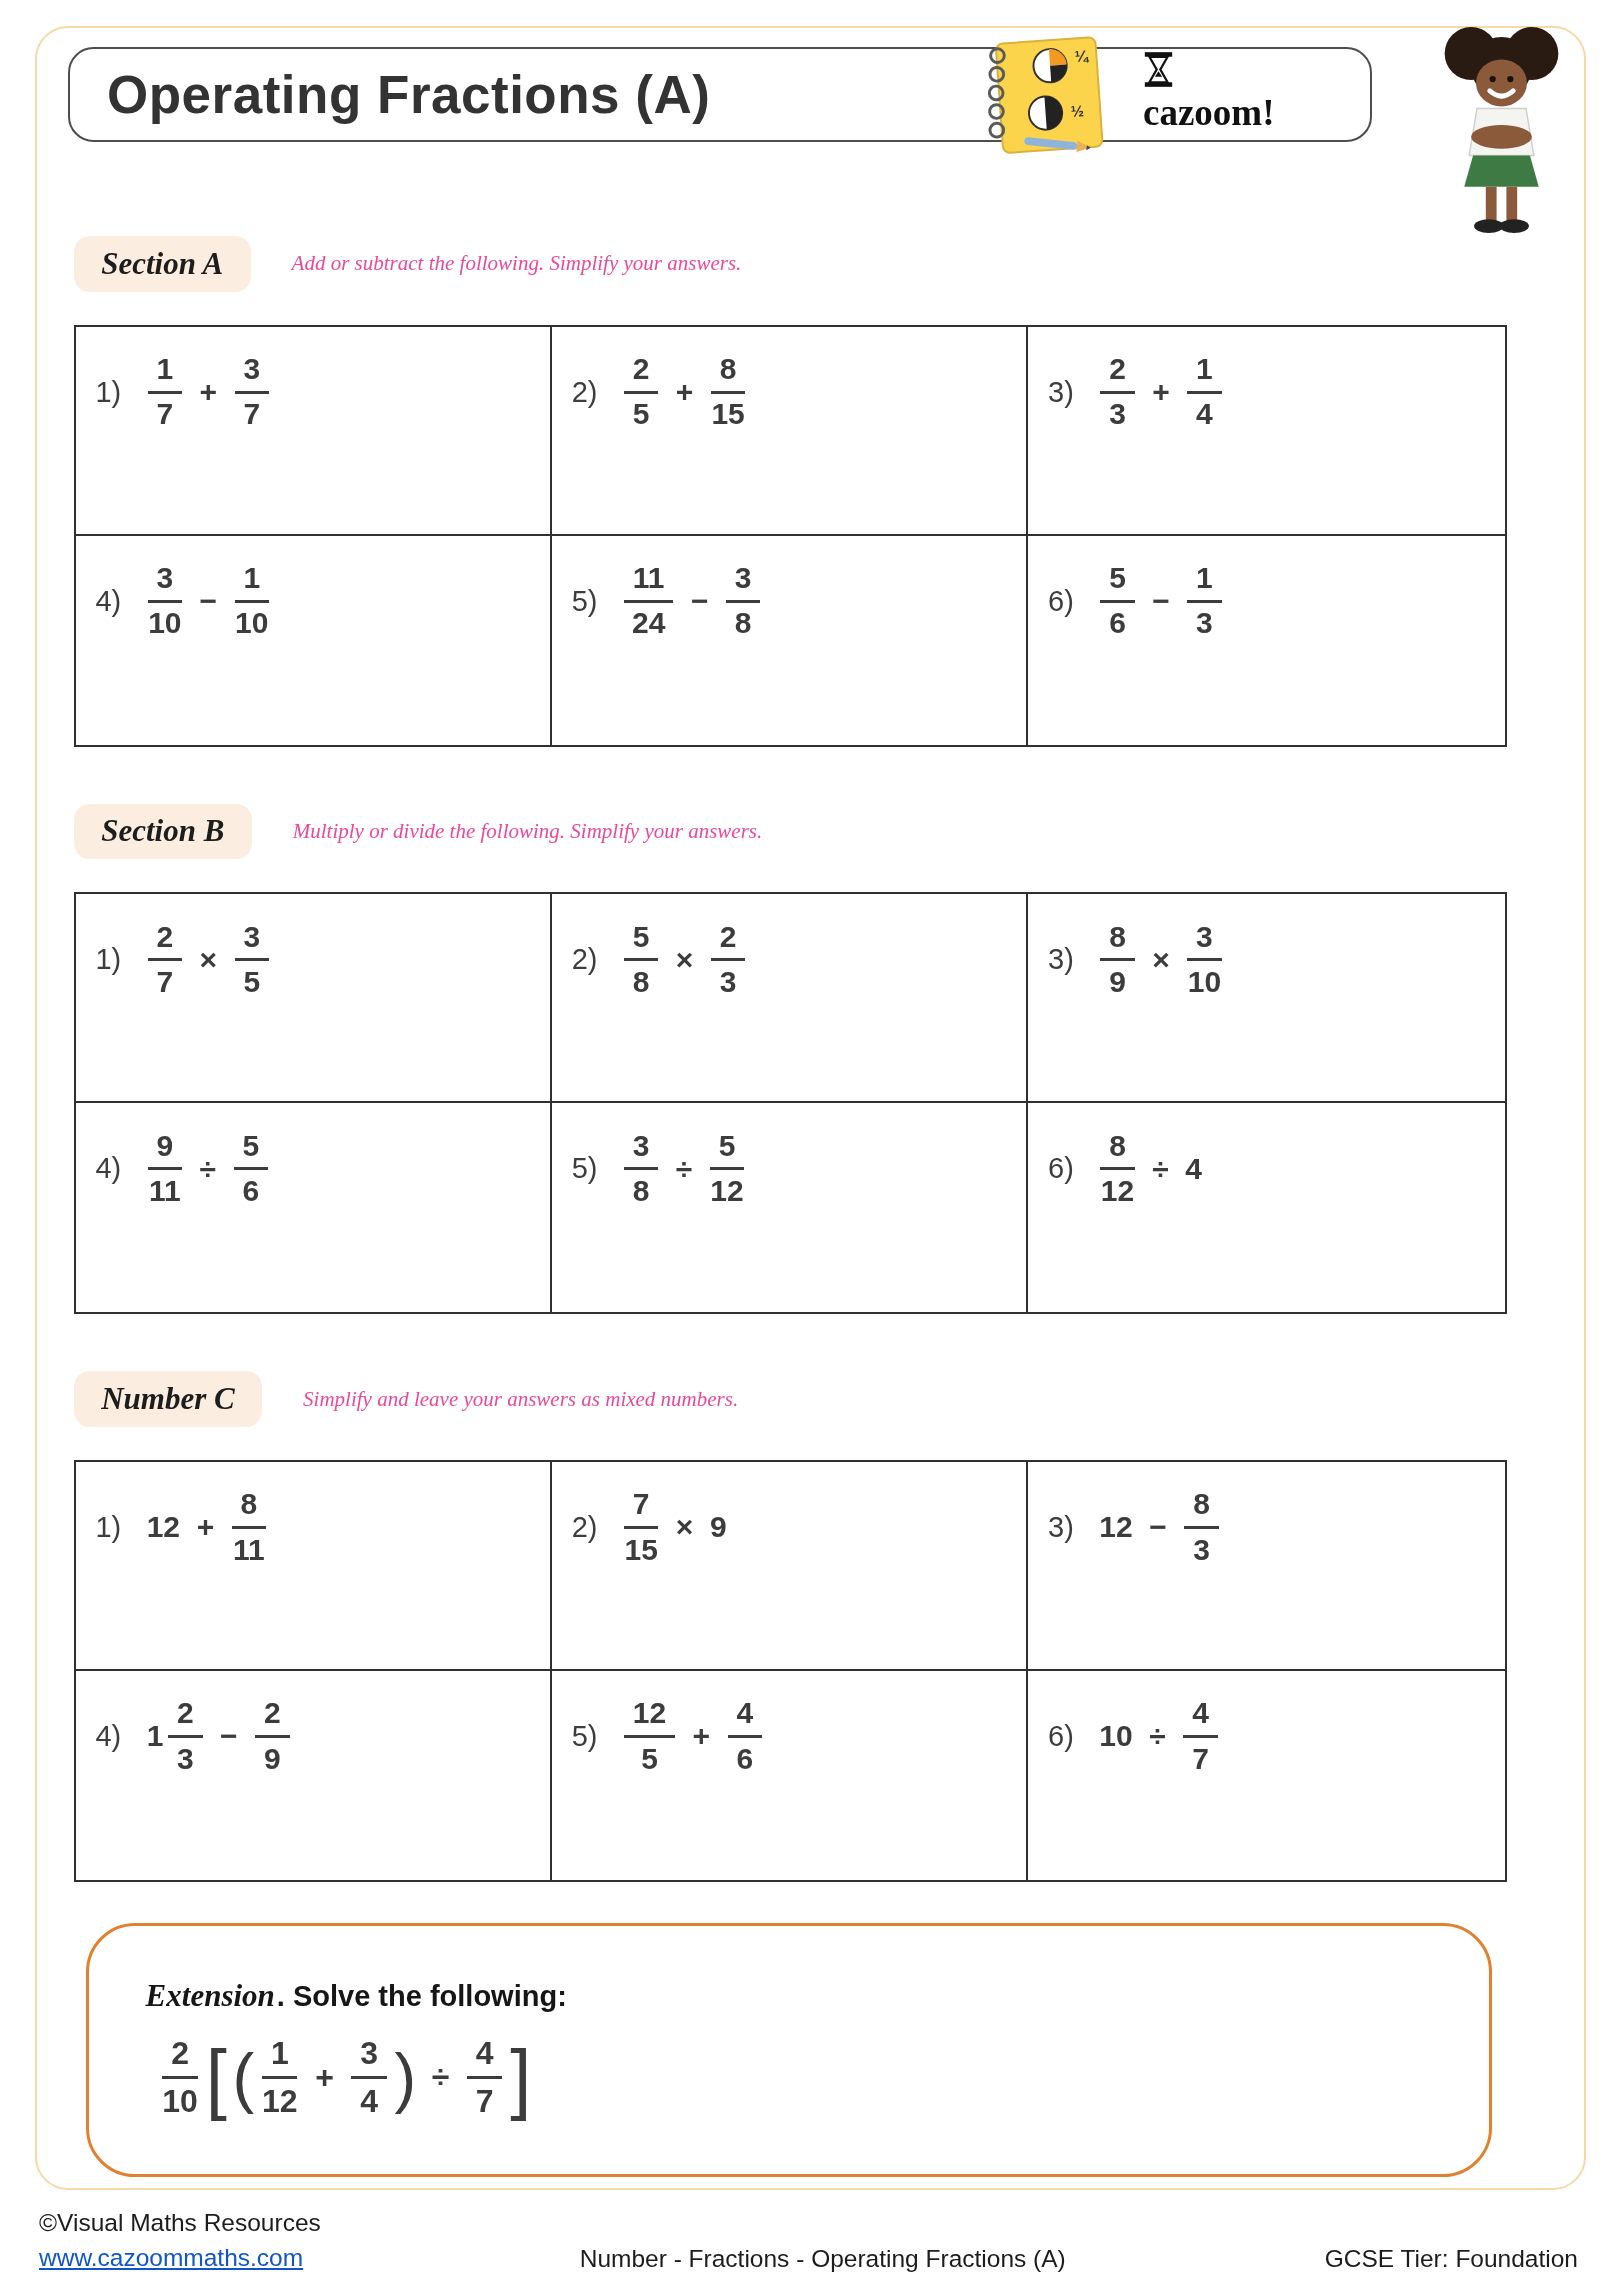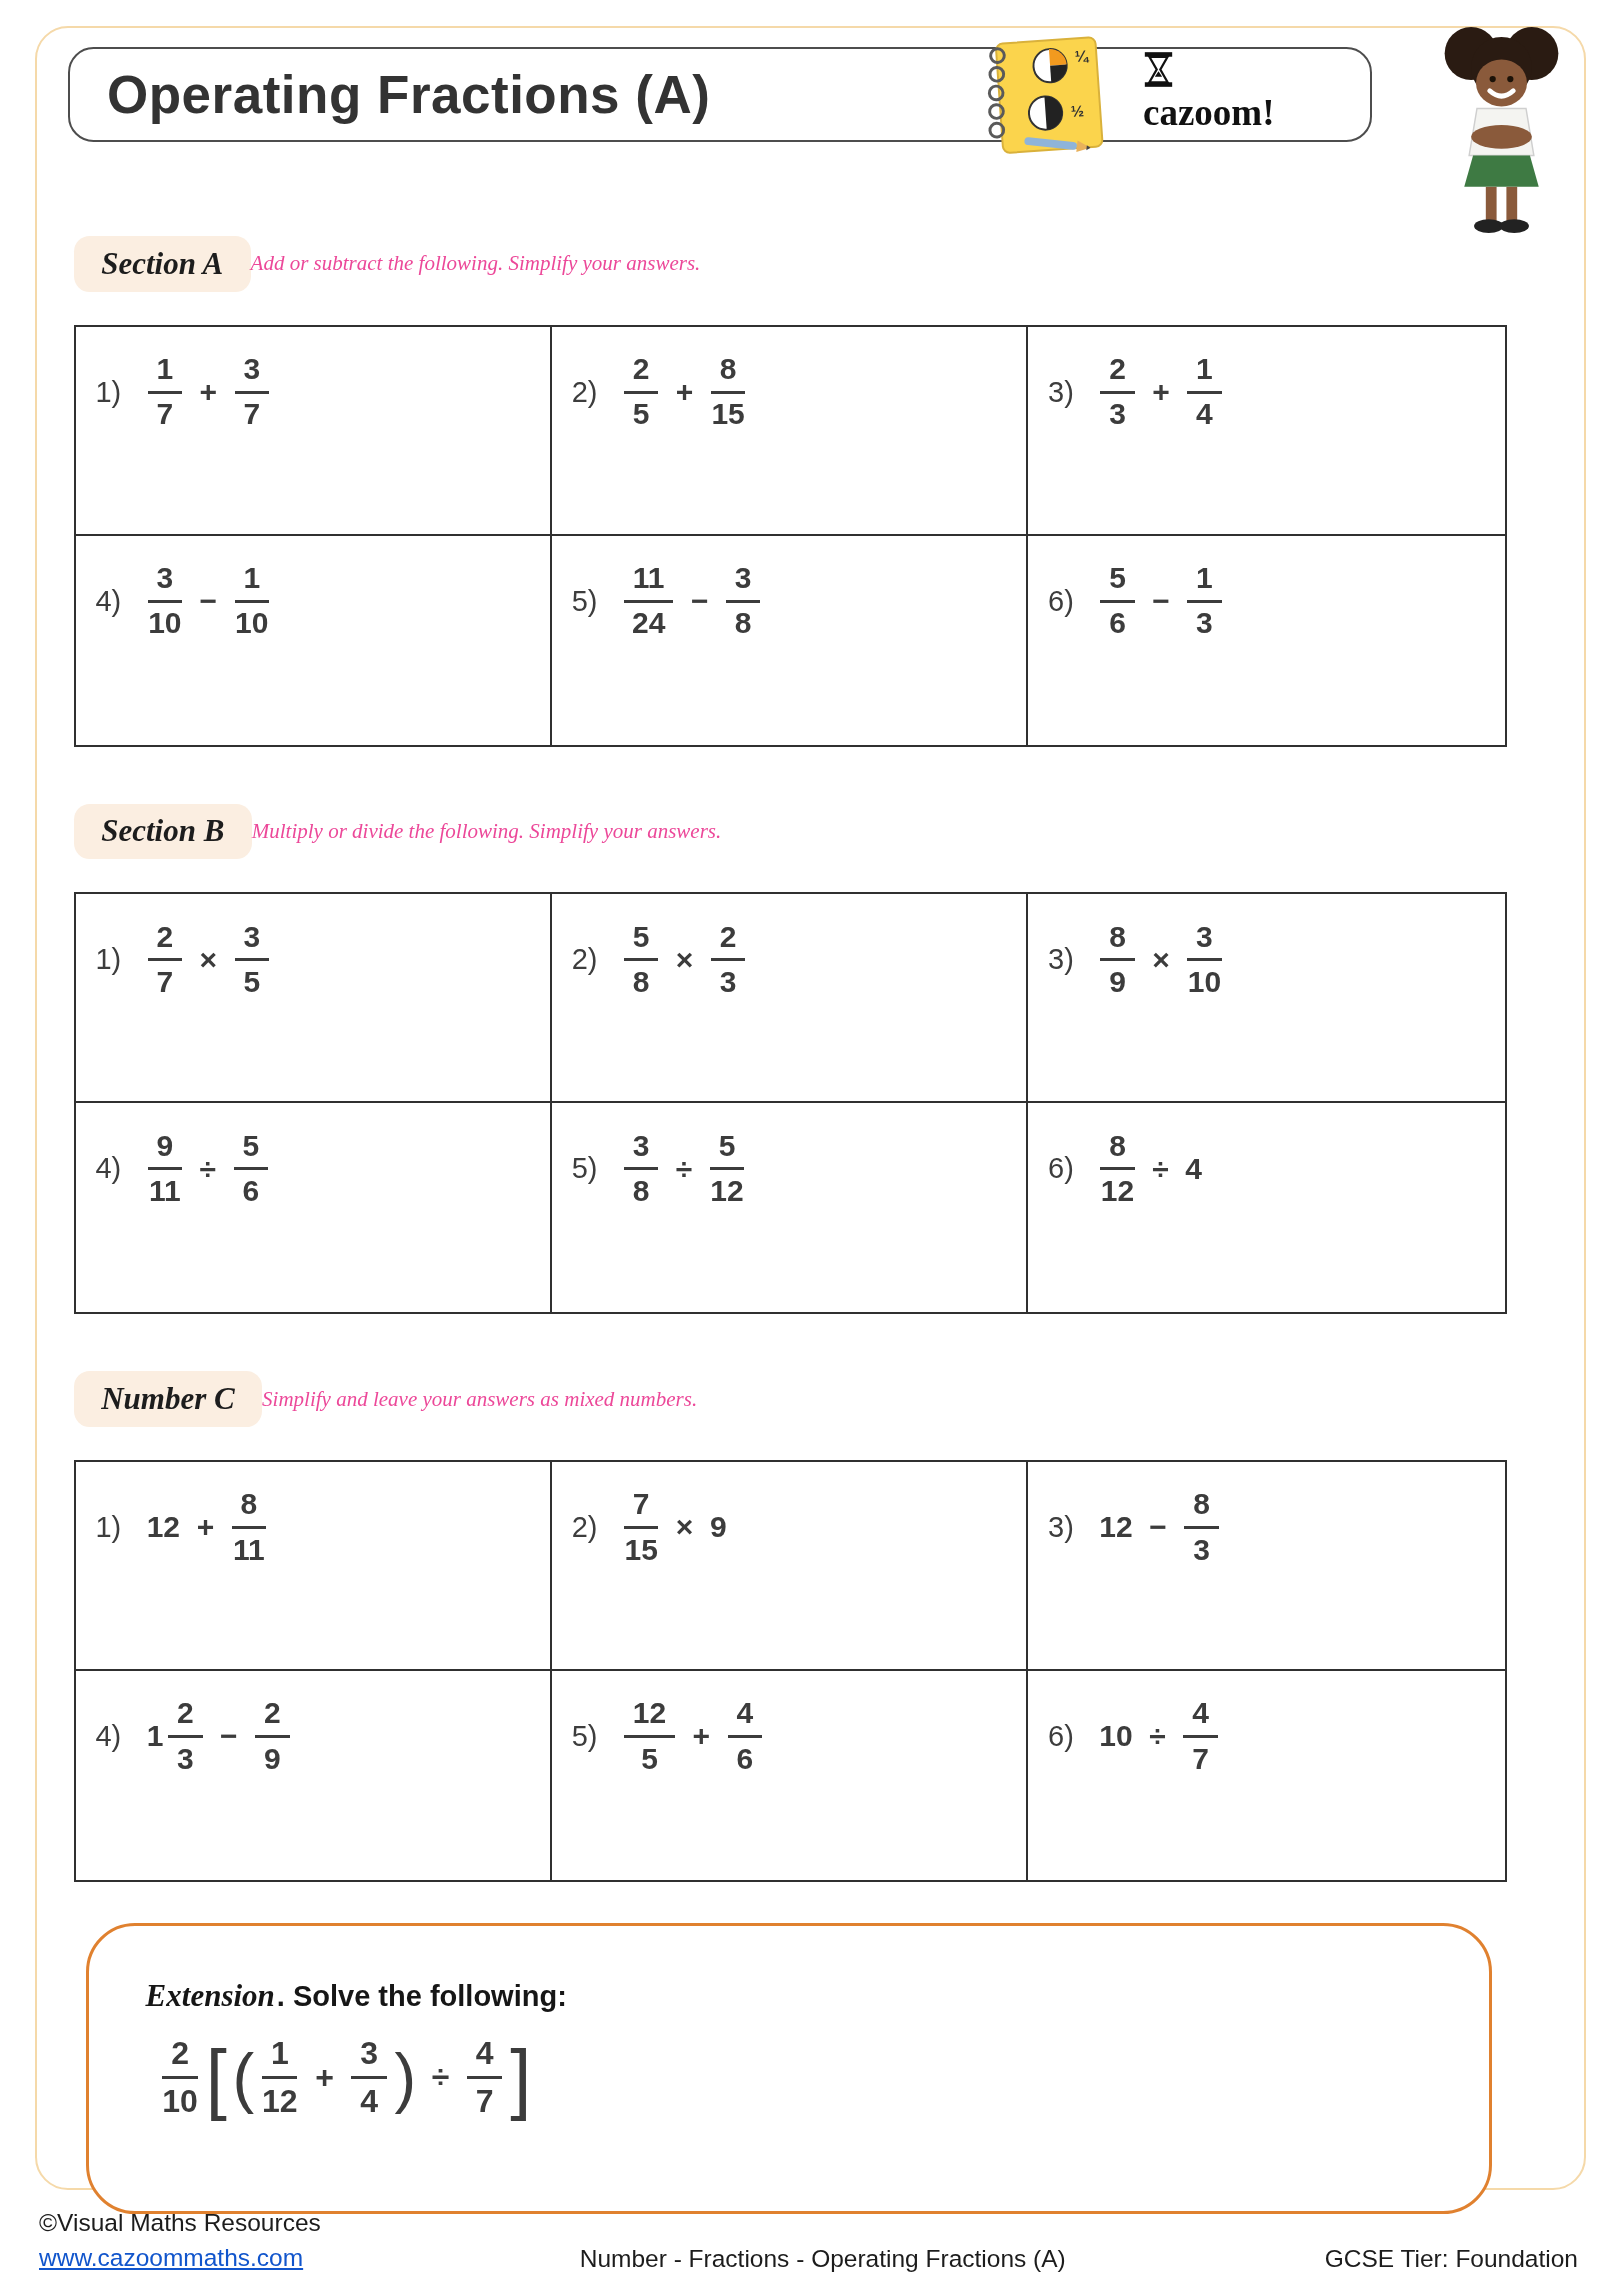--- a/index.html
+++ b/index.html
@@ -24,21 +24,21 @@
   .notepad { position:absolute; right:253px; top:-15.7px; width:147px; height:129px; }
   .logo { position:absolute; right:41px; top:2px; width:186px; text-align:left; }
   .logo-text {
     font-family:"Liberation Serif", serif; font-weight:bold; font-size:37px;
     color:#111; line-height:1; margin-top:2px;
   }
   .student { position:absolute; right:45px; top:23.5px; width:149px; height:212px; }
   
   .sec-a { margin-top:94px; }
   .sec-b, .sec-c { margin-top:57px; }
-  .sec-head { display:flex; align-items:center; margin-left:7.8px; }
+  .sec-head { display:flex; align-items:center; gap:41px; margin-left:7.8px; }
   .sec-label {
     background:#FBEEE1; border-radius:15.7px; padding:9.8px 27.4px;
     font-family:"Liberation Serif", serif; font-style:italic; font-weight:bold;
     font-size:31px; color:#1d1d1d; white-space:nowrap;
   }
   .sec-instr {
     font-family:"Liberation Serif", serif; font-style:italic;
     font-size:21px; color:#ec4899;
   }
   .ptable {
@@ -59,21 +59,21 @@
   .whole { margin:0 3.9px; font-weight:bold; }
   .mixed { display:inline-flex; align-items:center; }
   .mixed .whole { margin-right:0; }
   .bracket {
     font-weight:400; font-size:76px; line-height:.95; margin:0 2.9px;
     color:#3c3c3c; transform:scaleY(1.02); display:inline-block;
   }
   .bracket.inner { font-size:65px; }
   
   .ext-box {
-    margin-top:41px; margin-left:19.6px; width:1406px; height:291px;
+    margin-top:41px; margin-left:19.6px; width:1406px; height:254px;
     border:3.9px solid #E0812F; border-radius:49px; background:#fff;
     padding:35px 0 0 57px;
   }
   .ext-head { display:flex; align-items:baseline; }
   .ext-label {
     font-family:"Liberation Serif", serif; font-style:italic; font-weight:bold;
     font-size:31px; color:#161616;
   }
   .ext-rest { font-weight:bold; font-size:29px; color:#161616; margin-left:2px;margin-top:19px; }
   .ext-expr { margin-top:21.6px; margin-left:11.8px; display:inline-flex; align-items:center; font-weight:bold; font-size:32px; color:#3c3c3c; }

